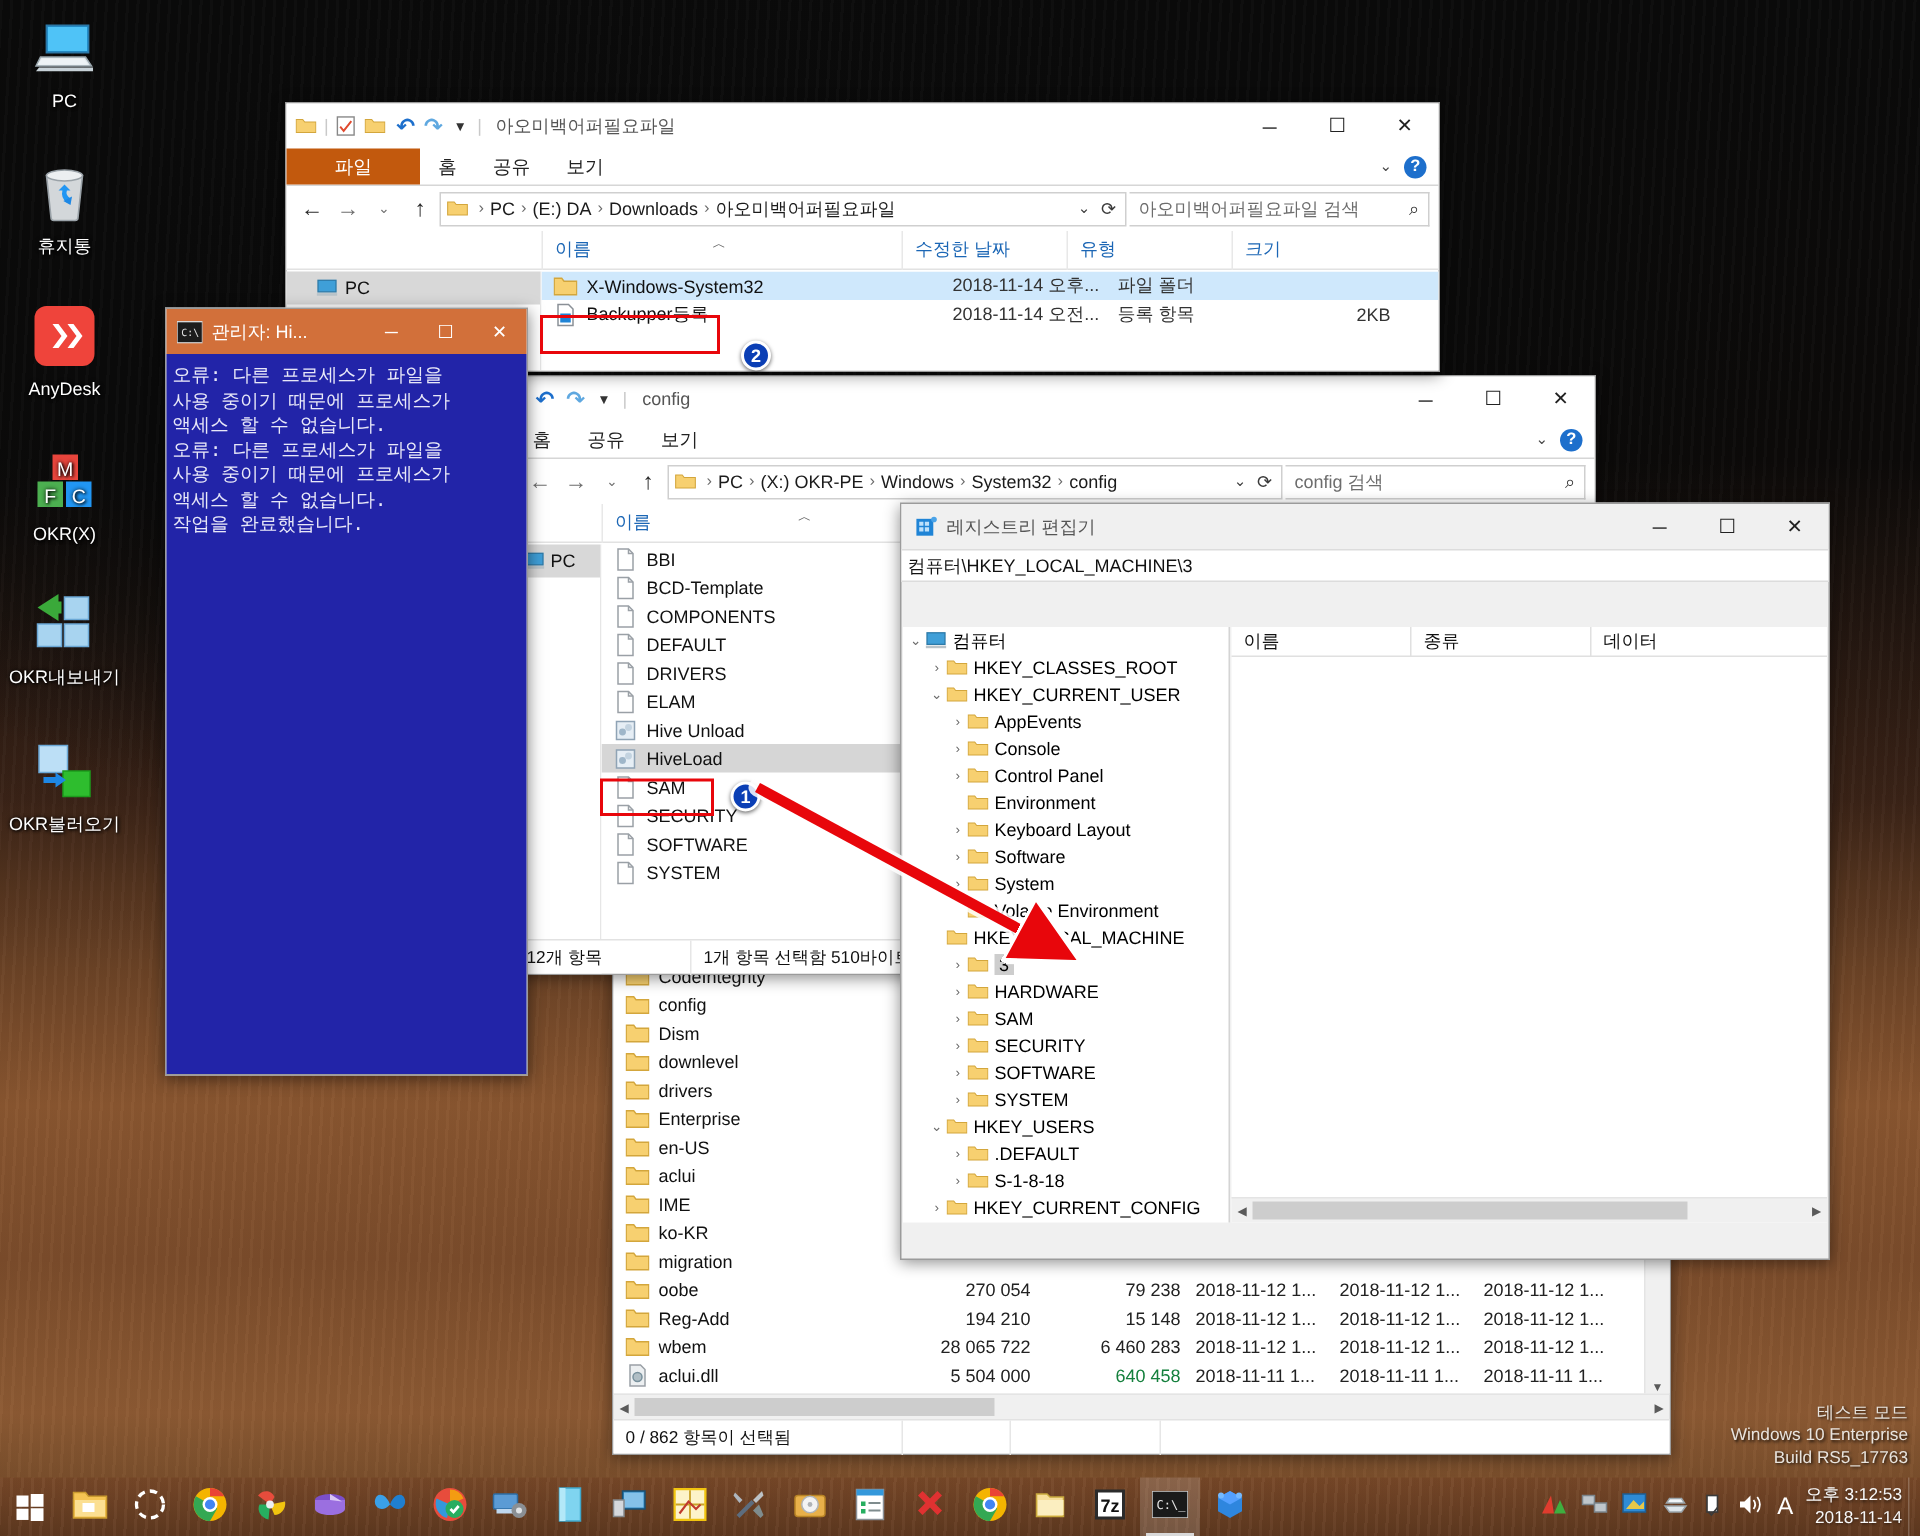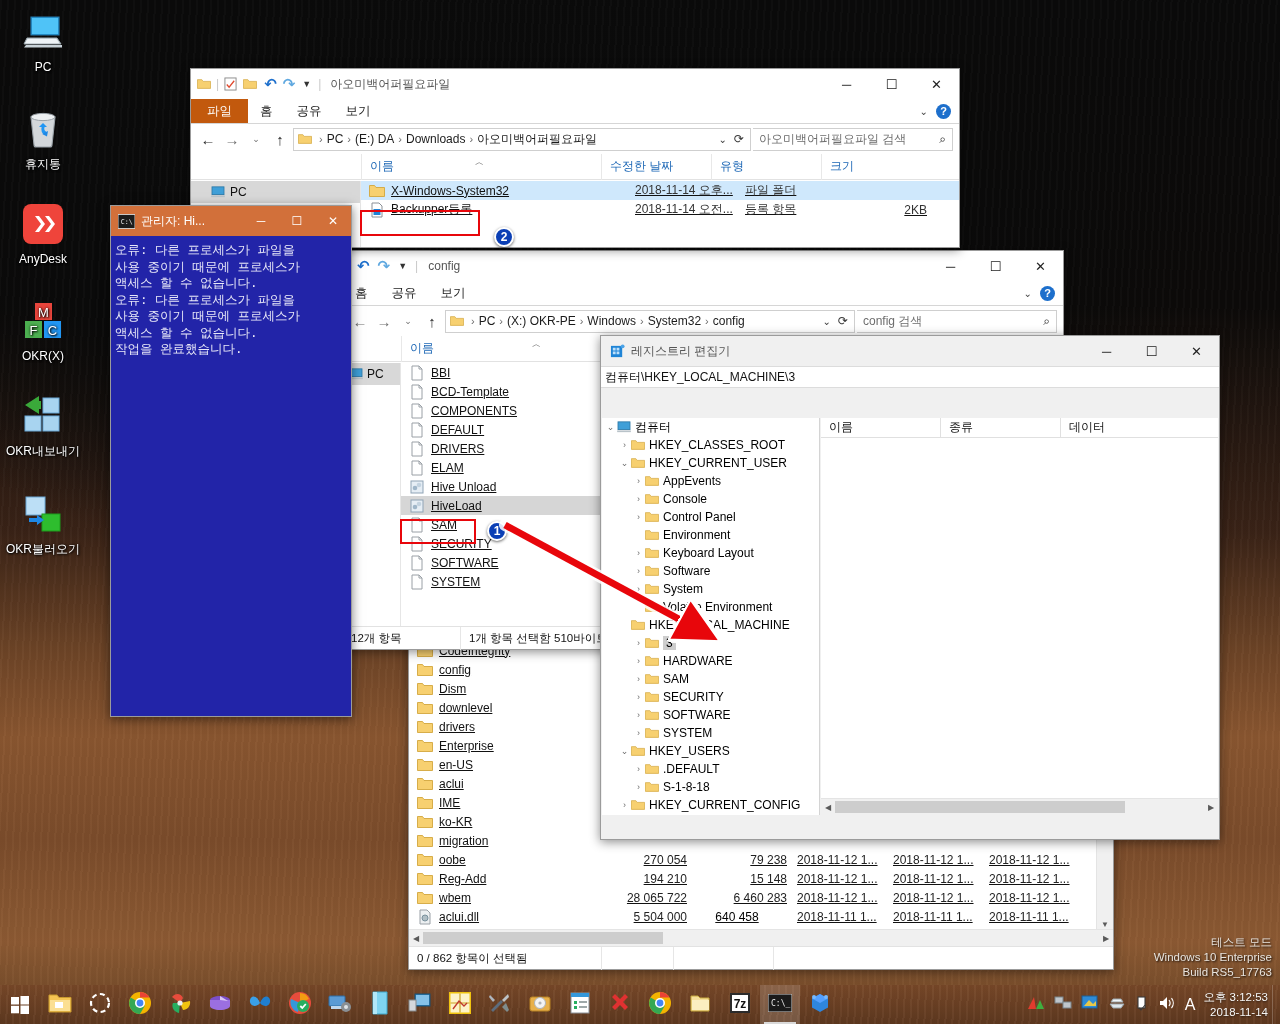--- a/index.html
+++ b/index.html
@@ -34,21 +34,21 @@
   .tbar{height:30px;display:flex;align-items:center;background:#fff;}
   .tbar .ttl{font-size:12px;color:#555;margin-left:6px;white-space:nowrap;}
   .wbtns{margin-left:auto;display:flex;height:30px;}
   .wbtn{width:45px;height:30px;display:flex;align-items:center;justify-content:center;
         font-size:13px;color:#222;}
 
   
   .ribbon{height:25px;display:flex;align-items:stretch;background:#fff;
           border-bottom:1px solid #d6d6d6;font-size:12.5px;}
   .rtab{padding:0 12px;display:flex;align-items:center;color:#222;}
-  .rtab.file{background:#c2590d;color:#fff;padding:0 16px;}
+  .rtab.file{background:#c2590d;color:#fff;padding:0 32px;}
   .rhelp{margin-left:auto;display:flex;align-items:center;gap:8px;padding-right:8px;}
   .qmark{width:15px;height:15px;border-radius:50%;background:#1d6fcc;color:#fff;
     font-size:11px;display:flex;align-items:center;justify-content:center;font-weight:bold;}
 
   
   .addr{height:30px;display:flex;align-items:center;gap:2px;padding:0 6px;background:#fff;}
   .navb{width:22px;height:22px;display:flex;align-items:center;justify-content:center;
         color:#6f6f6f;font-size:15px;}
   .navb.on{color:#2a2a2a;}
   .crumbs{flex:1;height:23px;border:1px solid #cfcfcf;display:flex;align-items:center;
@@ -61,21 +61,21 @@
         align-items:center;padding:0 6px;color:#6d6d6d;font-size:12px;background:#fff;}
   .srch .mag{margin-left:auto;color:#333;}
 
   
   .colhdr{height:26px;display:flex;align-items:center;border-bottom:1px solid #e2e2e2;
           font-size:12px;color:#1b66b5;background:#fff;}
   .colhdr .c{padding-left:8px;border-left:1px solid #e8e8e8;height:26px;display:flex;align-items:center;}
   .colhdr .c:first-child{border-left:none;}
 
   
-  .row{height:19px;display:flex;align-items:center;font-size:12px;color:#111;text-decoration:underline;}
+  .row{height:19px;display:flex;align-items:center;font-size:12px;color:#111;}
   .row.sel{background:#cfe8fc;}
   .row.gsel{background:#d6d6d6;}
   .fico{width:16px;height:16px;margin:0 6px 0 8px;flex:0 0 auto;}
 
   .navpane{background:#fff;border-right:1px solid #e6e6e6;}
   .npitem{height:22px;display:flex;align-items:center;font-size:12px;color:#111;padding-left:14px;}
   .npitem.sel{background:#d8d8d8;}
 
   .statusbar{height:23px;border-top:1px solid #e2e2e2;display:flex;align-items:center;
      font-size:11.5px;color:#111;background:#fff;}
@@ -370,21 +370,21 @@
    <span style="width:96px;padding-left:10px;color:#222">2018-11-12 1...</span>
    <span style="width:96px;padding-left:10px;color:#222">2018-11-12 1...</span>
  </div>
  <div class="row">
    <span class="fico"><svg width="16" height="16" viewBox="0 0 16 16">
               <path d="M3 1h7l3 3v11H3z" fill="#eceff1" stroke="#9aa0a6"></path>
               <circle cx="8" cy="9" r="3" fill="#b0bec5" stroke="#78909c"></circle>
             </svg></span>
    <span style="width:144px;overflow:hidden;white-space:nowrap">aclui.dll</span>
    <span style="width:104px;text-align:right;color:#222">5 504 000</span>
-   <span style="width:100px;text-align:center;color:#000000">640 458</span>
+   <span style="width:100px;text-align:right;color:#15803d">640 458</span>
    <span style="width:96px;padding-left:10px;color:#222">2018-11-11 1...</span>
    <span style="width:96px;padding-left:10px;color:#222">2018-11-11 1...</span>
    <span style="width:96px;padding-left:10px;color:#222">2018-11-11 1...</span>
  </div>
       </div>
   </div>
   <div class="vsb" style="position:absolute;right:0;top:0;bottom:40px;">
     <span>▲</span>
     <div class="thumb" style="flex:1;margin:2px 0;max-height:40px;"></div>
     <span style="margin-top:auto">▼</span>

